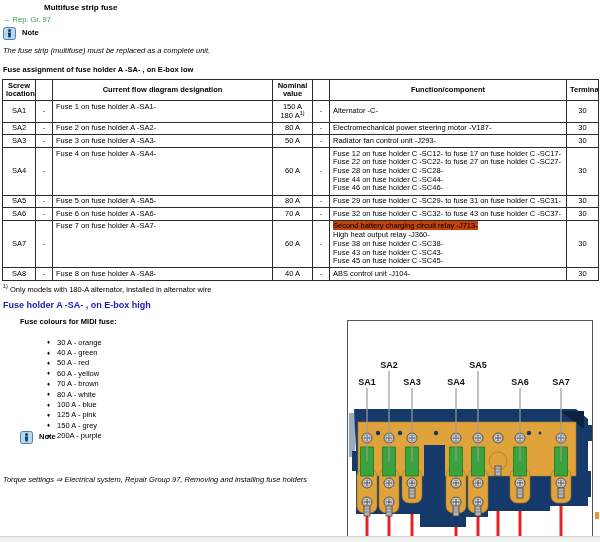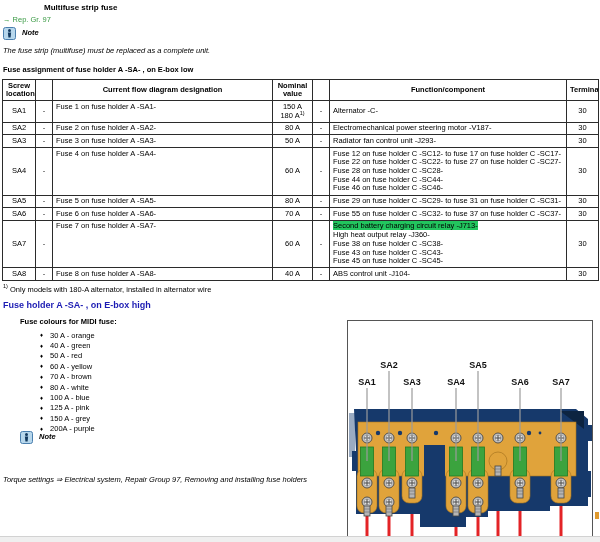--- a/index.html
+++ b/index.html
@@ -10,44 +10,44 @@
     -webkit-font-smoothing:antialiased;
   }
   .abs{position:absolute;}
   
   .doc-title{left:3px;top:3px;font-size:8px;font-weight:bold;margin-left:41px;}
   .rep-link{left:3px;top:15px;font-size:7.5px;color:#3a9a44;text-decoration:none;cursor:pointer;}
   .note-row{display:flex;align-items:center;gap:6px;}
   .note1{left:3px;top:26px;}
   .note2{left:20px;top:430px;}
   .note-icon{width:13px;height:13px;display:inline-block;}
-  .note-label{font-size:7.5px;font-weight:bold;font-style:italic;}
+  .note-label{font-size:7.5px;font-weight:bold;}
   .note-text{left:3px;top:46px;font-size:7.5px;font-style:italic;}
   .tbl-heading{left:3px;top:65px;font-size:7.5px;font-weight:bold;}
   
   table.fuses{
     position:absolute;left:2px;top:79px;width:596px;
     border-collapse:collapse;table-layout:fixed;
     font-size:7.5px;line-height:1.16;
   }
   table.fuses th, table.fuses td{
     border:1px solid #2b2b2b;padding:1.5px 3px;vertical-align:middle;
     overflow:hidden;
   }
   table.fuses th{font-weight:bold;text-align:center;}
   table.fuses .c{text-align:center;}
   table.fuses td.top{vertical-align:top;}
   table.fuses sup{font-size:5.5px;line-height:0;}
-  .hl{background:#22c55e;}
+  .hl{background:#c2410c;}
   
   .footnote{left:3px;top:283px;font-size:7.5px;}
   .footnote sup{font-size:5.5px;}
   .holder-heading{left:3px;top:300px;font-size:9px;font-weight:bold;color:#1b1bb3;}
   .colours-heading{left:20px;top:317px;font-size:7.5px;font-weight:bold;text-align:right;}
-  ul.colours{left:40px;top:330px;list-style:none;margin:0;padding:0;font-size:7.5px;}
+  ul.colours{left:40px;top:330px;list-style:none;margin:7px;padding:0;font-size:7.5px;}
   ul.colours li{height:10.4px;display:flex;align-items:center;gap:7px;}
   ul.colours .bullet{font-size:6px;line-height:1;}
   .torque-text{left:3px;top:475px;font-size:7.5px;font-style:italic;}
   
   .diagram{
     left:347px;top:320px;width:246px;height:230px;
     border:1px solid #555;background:#fff;box-sizing:border-box;
   }
   .dlabel{font-size:9px;font-weight:bold;fill:#111;
     font-family:"Liberation Sans", sans-serif;}
@@ -175,21 +175,21 @@
       </tr>
       <tr>
         <td class="c">SA6</td>
         <td class="c">-</td>
         <td class="top">Fuse 6 on fuse holder A -SA6-</td>
         <td class="c">
           <div>70 A</div>
         </td>
         <td class="c">-</td>
         <td>
-          <div>Fuse 55 on fuse holder C -SC32- to fuse 37 on fuse holder C -SC37-</div>
+          <div>Fuse 32 on fuse holder C -SC32- to fuse 43 on fuse holder C -SC37-</div>
         </td>
         <td class="c">30</td>
       </tr>
       <tr>
         <td class="c">SA7</td>
         <td class="c">-</td>
         <td class="top">Fuse 7 on fuse holder A -SA7-</td>
         <td class="c">
           <div>60 A</div>
         </td>

